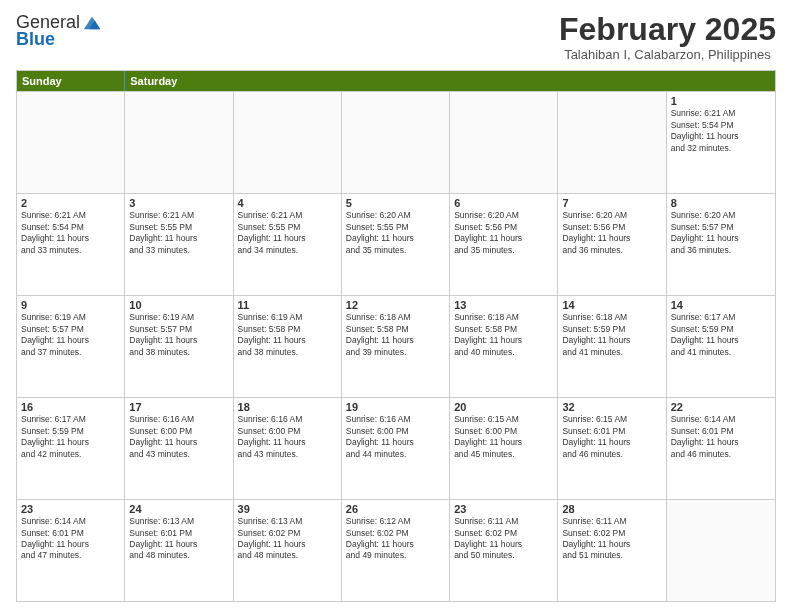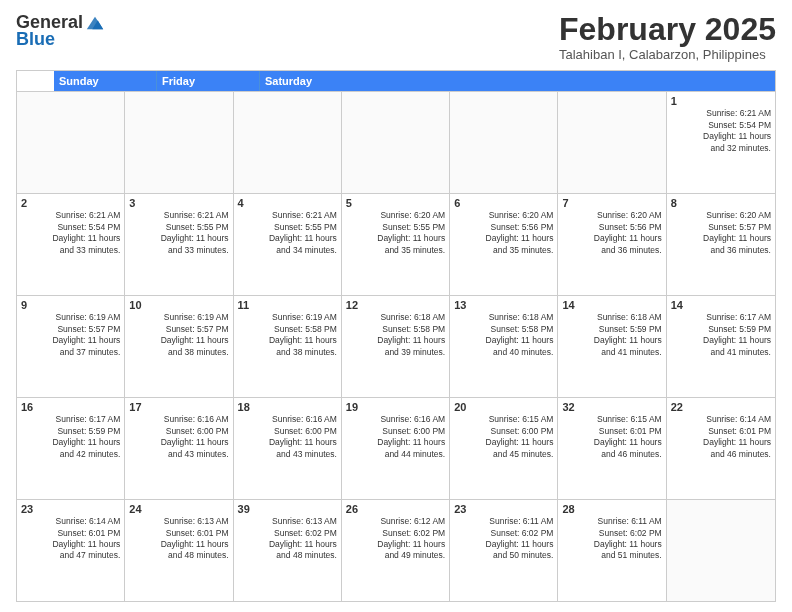--- a/index.html
+++ b/index.html
@@ -28,57 +28,56 @@
       flex-direction: column;
       align-items: flex-start;
     }
     .logo-text {
       display: flex;
       align-items: center;
       gap: 0px;
     }
     .logo-general {
       font-size: 18px;
-      font-weight: bold;
+      font-weight: normal;
       color: #333;
     }
     .logo-blue {
       font-size: 18px;
       font-weight: bold;
       color: #1a6db5;
     }
     .logo-icon {
       width: 20px;
       height: 18px;
       margin-left: 2px;
     }
     .title-section {
-      text-align: left;
+      text-align: center;
     }
     .month-title {
       font-size: 32px;
       font-weight: bold;
       color: #333;
       line-height: 1.1;
     }
     .subtitle {
       font-size: 13px;
       color: #555;
     }
     .calendar {
       flex: 1;
       display: flex;
       flex-direction: column;
       border: 1px solid #ccc;
     }
     .cal-header {
       display: grid;
       grid-template-columns: repeat(7, 1fr);
-      background: #3b82f6;
-      margin-left: 37px;
+      background: #4d7c0f;
     }
     .cal-header-cell {
       color: #fff;
       font-size: 11px;
       font-weight: bold;
       padding: 4px 5px;
       border-right: 1px solid #4a90d9;
     }
     .cal-header-cell:last-child { border-right: none; }
     .cal-body {
@@ -105,21 +104,20 @@
       font-size: 11px;
       font-weight: bold;
       color: #333;
       display: block;
       margin-bottom: 1px;
     }
     .day-info {
       font-size: 8.5px;
       color: #333;
       line-height: 1.35;
-      text-align: right;
     }
     .empty { background: #fafafa; }
   </style>
 </head>
 <body>
 
 <div class="page">
   <div class="header">
     <div class="logo">
       <div class="logo-text">
@@ -133,21 +131,20 @@
     </div>
     <div class="title-section">
       <div class="month-title">February 2025</div>
       <div class="subtitle">Talahiban I, Calabarzon, Philippines</div>
     </div>
   </div>
 
   <div class="calendar">
     <div class="cal-header">
     <div class="cal-header-cell">Sunday</div>
-        <div class="cal-header-cell">Friday</div>
         <div class="cal-header-cell">Saturday</div>
       </div>
     <div class="cal-body">
     <div class="cal-row">
           <div class="cal-cell empty"></div>
           <div class="cal-cell empty"></div>
           <div class="cal-cell empty"></div>
           <div class="cal-cell empty"></div>
           <div class="cal-cell empty"></div>
           <div class="cal-cell empty"></div>

